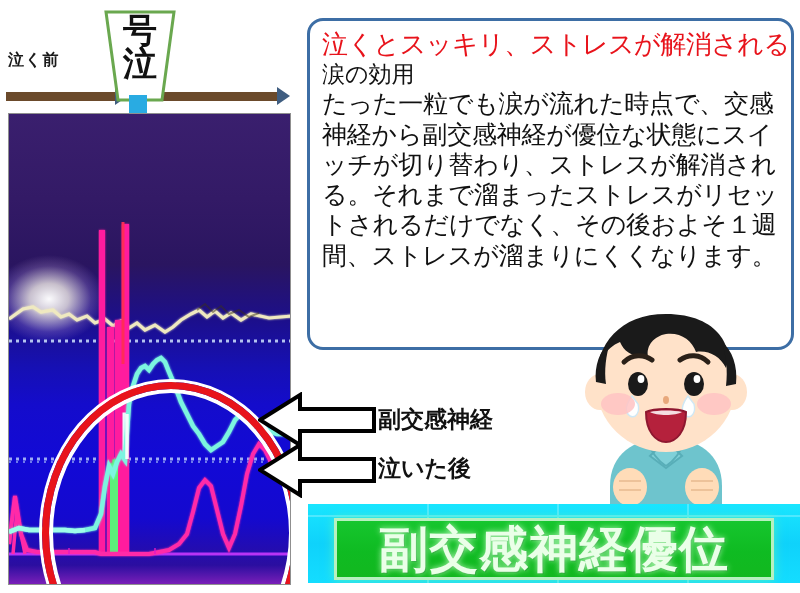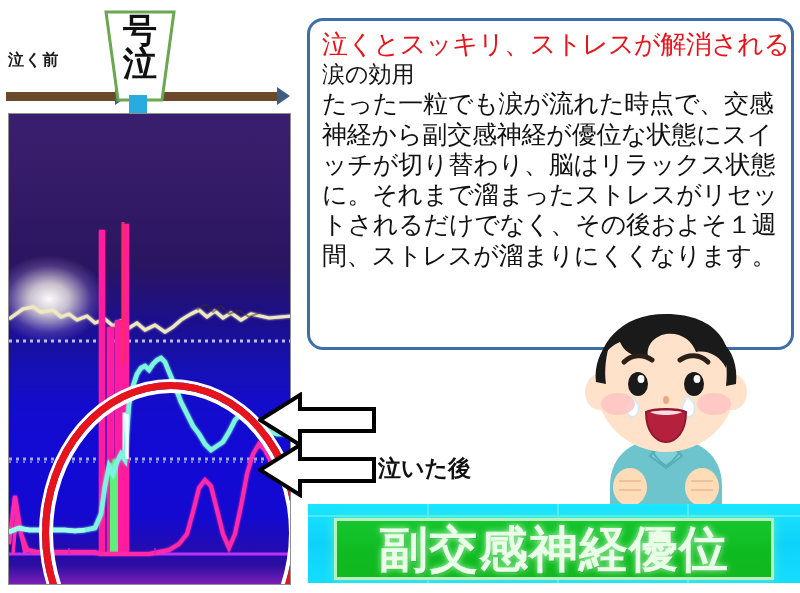--- a/index.html
+++ b/index.html
@@ -204,26 +204,27 @@
   <div id="callout-para" class="callout">
     <svg width="118" height="56" viewBox="0 0 118 56">
       <polygon points="2,28 42,3 42,17 116,17 116,39 42,39 42,53" fill="#ffffff" stroke="#000000" stroke-width="4" stroke-linejoin="miter"></polygon>
     </svg>
   </div>
   <div id="callout-symp" class="callout">
     <svg width="118" height="56" viewBox="0 0 118 56">
       <polygon points="2,28 42,3 42,17 116,17 116,39 42,39 42,53" fill="#ffffff" stroke="#000000" stroke-width="4" stroke-linejoin="miter"></polygon>
     </svg>
   </div>
+  <div id="label-para" class="callout-label">副交感神経</div>
   <div id="label-symp" class="callout-label">泣いた後</div>
 
   <div id="textbox">
     <div id="tb-red">泣くとスッキリ、ストレスが解消される</div>
     <div id="tb-title">涙の効用</div>
-    <div id="tb-body">たった一粒でも涙が流れた時点で、交感神経から副交感神経が優位な状態にスイッチが切り替わり、脳はリラックス状態に。それまで溜まったストレスがリセットされるだけでなく、その後およそ１週間、ストレスが溜まりにくくなります。</div>
+    <div id="tb-body">たった一粒でも涙が流れた時点で、交感神経から副交感神経が優位な状態にスイッチが切り替わり、ストレスが解消される。それまで溜まったストレスがリセットされるだけでなく、その後およそ１週間、ストレスが溜まりにくくなります。</div>
   </div>
 
   <div id="character">
     <svg width="208" height="228" viewBox="0 0 208 228">
 
       <path d="M48,186 C48,154 72,138 104,138 C136,138 160,154 160,186 L160,226 L48,226 Z" fill="#6ec4cd"></path>
       <path d="M104,140 L88,156 L104,168 L120,156 Z" fill="#7fd0d8" stroke="#58aeb8" stroke-width="2"></path>
       <path d="M86,142 C90,154 98,162 104,166" fill="none" stroke="#58aeb8" stroke-width="2"></path>
       <path d="M122,142 C118,154 110,162 104,166" fill="none" stroke="#58aeb8" stroke-width="2"></path>
 

